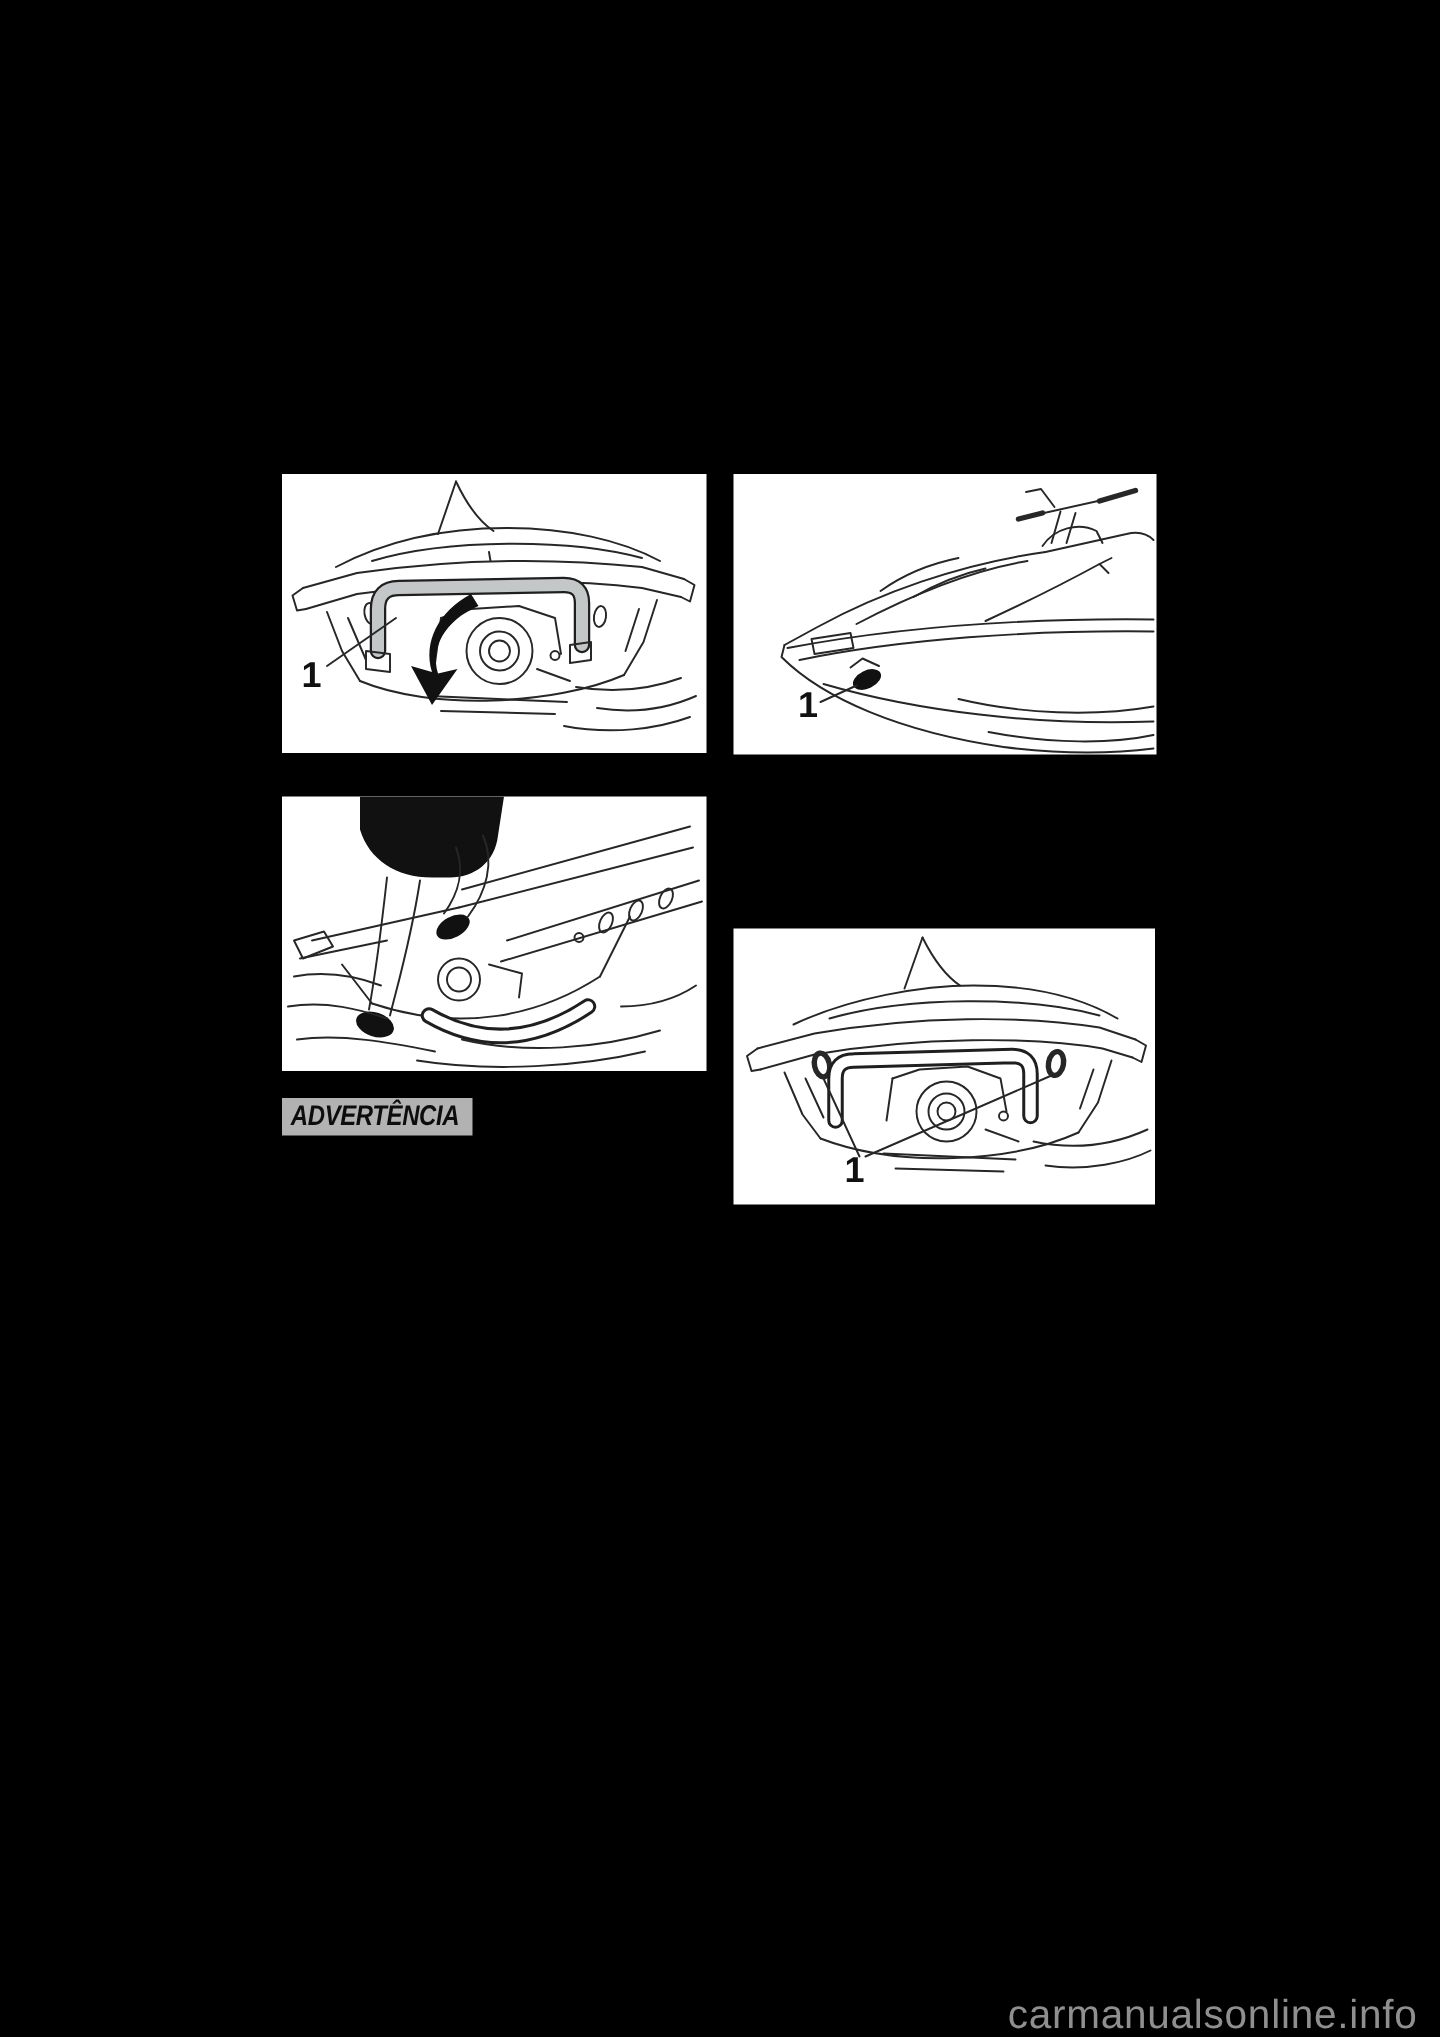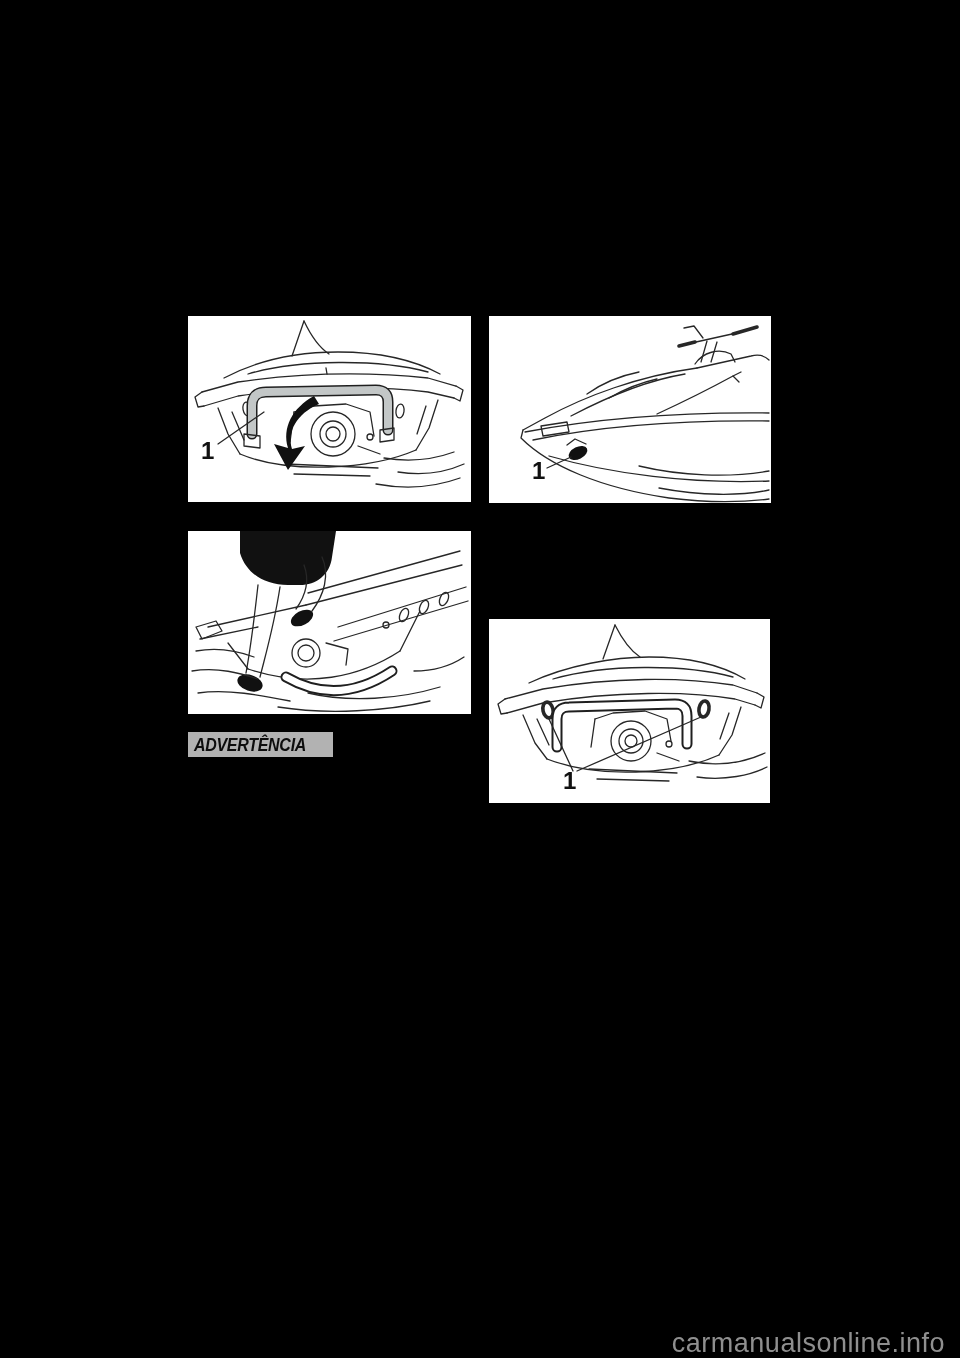--- a/index.html
+++ b/index.html
@@ -2,21 +2,21 @@
 <html><head>
 <meta charset="utf-8">
 <style>
   html,body{margin:0;padding:0;background:#000;}
   .page{position:relative;width:960px;height:1358px;background:#000;overflow:hidden;
         font-family:"Liberation Sans",sans-serif;}
   .panel{position:absolute;background:#fff;}
   .panel svg{display:block;width:100%;height:100%;}
   .callout{position:absolute;font-weight:bold;font-size:24px;color:#111;line-height:1;
            font-family:"Liberation Sans",sans-serif;}
-  .warning-box{position:absolute;left:188px;top:732px;width:145px;height:25px;
+  .warning-box{position:absolute;left:188px;top:732px;width:127px;height:25px;
                background:#b2b2b2;display:flex;align-items:center;}
   .warning-box span{display:inline-block;font-weight:bold;font-style:italic;font-size:19px;
                color:#0d0d0d;transform:scaleX(0.84);transform-origin:0 50%;
                padding-left:7px;white-space:nowrap;letter-spacing:-0.3px;}
   .watermark{position:absolute;top:1328px;right:15px;font-size:27px;color:#8f8f8f;
              letter-spacing:0.5px;}
   
   .art path,.art line,.art circle,.art ellipse,.art polyline{fill:none;stroke:#272727;
       stroke-width:1.3;stroke-linecap:round;stroke-linejoin:round;}
   .art .fillk{fill:#111;stroke:none;}

